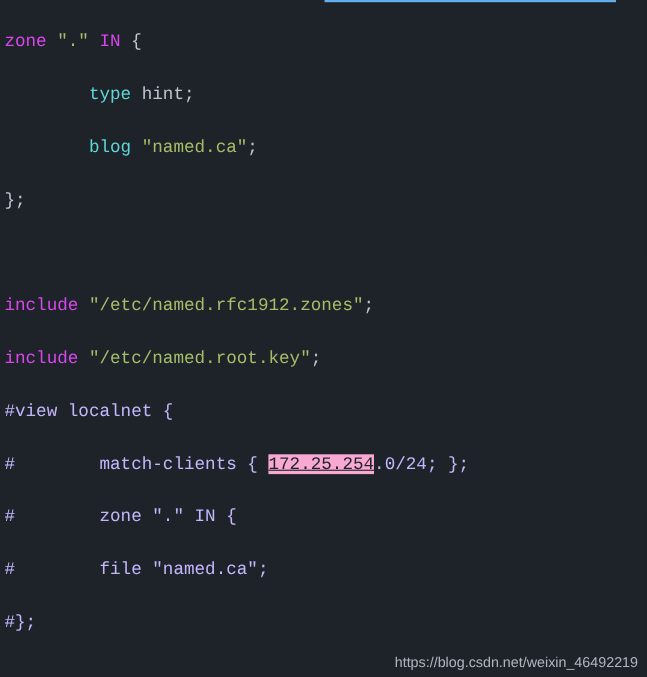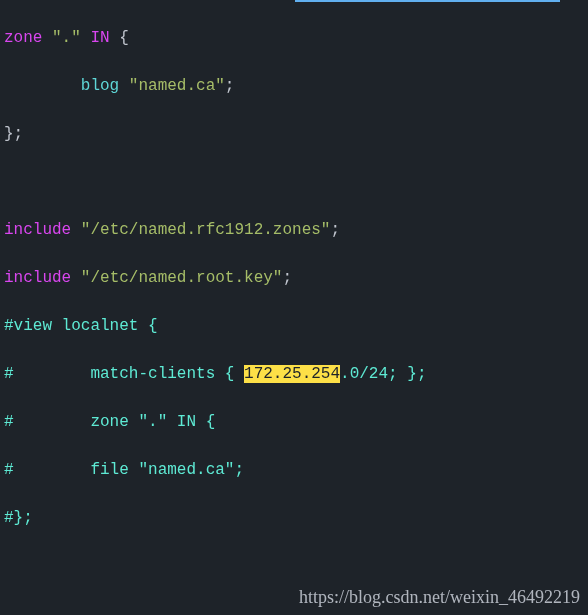--- a/index.html
+++ b/index.html
@@ -22,51 +22,53 @@
     .code-area {
       white-space: pre;
     }
     .code-line {
       min-height: 24px;
       line-height: 24px;
     }
     .kw-yellow { color: #d946ef; }
     .kw-cyan { color: #5fd7d7; }
     .kw-green { color: #a6bd68; }
-    .kw-comment { color: #5eead4; }
+    .kw-comment { color: #c4b5fd; }
     .kw-white { color: #c0c5ce; }
     .highlight {
-      background: #fde047;
+      background: #f9a8d4;
       color: #1e2329;
+      text-decoration: underline;
     }
     .tab-indicator {
       position: absolute;
       top: 0;
       left: 295px;
       width: 265px;
       height: 2px;
       background: #61afef;
     }
     .watermark {
       position: absolute;
       bottom: 4px;
       right: 8px;
       color: #c0c5ce;
-      font-size: 18px;
-      font-family: Liberation Serif, serif;
+      font-size: 13px;
+      font-family: Liberation Sans, sans-serif;
       opacity: 0.9;
     }
   </style>
 </head>
 <body>
 
 <div class="tab-indicator"></div>
 
 <div class="code-area">
 <div class="code-line"><span class="kw-yellow">zone</span> <span class="kw-green">"."</span> <span class="kw-yellow">IN</span> <span class="kw-white">{</span></div>
+<div class="code-line">        <span class="kw-cyan">type</span> <span class="kw-white">hint</span><span class="kw-white">;</span></div>
 <div class="code-line">        <span class="kw-cyan">blog</span> <span class="kw-green">"named.ca"</span><span class="kw-white">;</span></div>
 <div class="code-line"><span class="kw-white">};</span></div>
 <div class="code-line"> </div>
 <div class="code-line"><span class="kw-yellow">include</span> <span class="kw-green">"/etc/named.rfc1912.zones"</span><span class="kw-white">;</span></div>
 <div class="code-line"><span class="kw-yellow">include</span> <span class="kw-green">"/etc/named.root.key"</span><span class="kw-white">;</span></div>
 <div class="code-line"><span class="kw-comment">#view localnet {</span></div>
 <div class="code-line"><span class="kw-comment">#        match-clients { </span><span class="highlight">172.25.254</span><span class="kw-comment">.0/24; };</span></div>
 <div class="code-line"><span class="kw-comment">#        zone "." IN {</span></div>
 <div class="code-line"><span class="kw-comment">#        file "named.ca";</span></div>
 <div class="code-line"><span class="kw-comment">#};</span></div>

